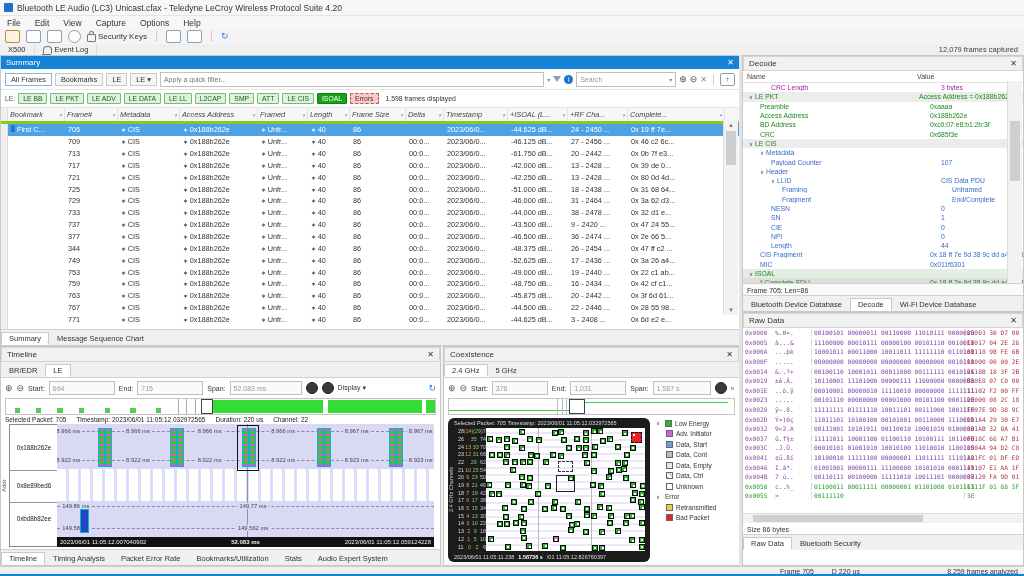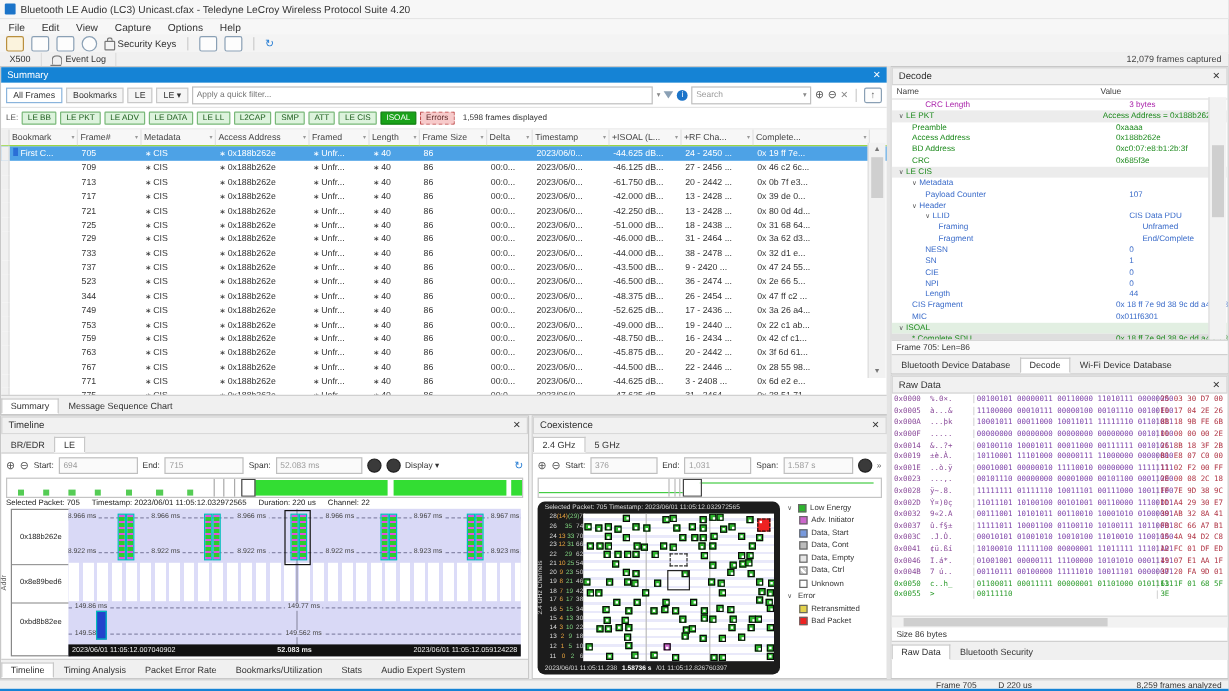--- a/index.html
+++ b/index.html
@@ -36,21 +36,21 @@
   #summary-panel{left:0;top:55px;width:740px;height:291px;background:#fff;border:1px solid #c8c8c8;box-sizing:border-box;}
   .sum-toolbar{height:20px;background:#fff;border-bottom:1px solid #e4e4e4;display:flex;align-items:center;gap:3px;padding:0 4px;font-size:7.5px;}
   .vbtn{border:1px solid #c9c9c9;background:#f5f5f5;padding:1px 5px;font-size:7.3px;}
   .vbtn.on{background:#fff;border-color:#8ab4dc;}
   .chips{height:17px;display:flex;align-items:center;gap:3px;padding:0 4px;border-bottom:1px solid #e4e4e4;background:#fff;font-size:6.8px;}
   .chip{background:#ddf3dd;border:1px solid #79b879;color:#1c5c1c;padding:1px 4px;border-radius:1px;}
   .chip.solid{background:#19a219;border-color:#0f7f0f;color:#fff;}
   .chip.err{background:#f7caca;border:1px dashed #c05050;color:#5a2a2a;}
   .grid{font-size:7.3px;}
   .g-row{display:grid;grid-template-columns:7px 57px 53px 62px 78px 50px 42px 56px 38px 64px 60px 60px 97px;height:11.85px;align-items:center;}
-  .g-head{background:#f7f7f7;border-bottom:1px solid #84cc16;height:13px;color:#444;}
+  .g-head{background:#f7f7f7;border-bottom:3px solid #84cc16;height:13px;color:#444;font-style:italic;}
   .g-head .hc{border-right:1px solid #e2e2e2;height:100%;display:flex;align-items:center;padding:0 2px;justify-content:space-between;}
   .hc .sort{color:#999;font-size:5px;}
   .gc{padding:0 3px;white-space:nowrap;overflow:hidden;}
   .g-row.sel{background:#4da2e6;color:#fff;}
   .g-row .gut{height:100%;background:#f0f0f0;border-right:1px solid #ddd;}
   .mark:before{content:"\2217  ";font-size:6px;}
   .vsb{position:absolute;right:1px;top:63px;width:14px;bottom:30px;background:#f2f2f2;border-left:1px solid #ddd;}
   .vsb .thumb{position:absolute;left:2px;top:12px;width:10px;height:34px;background:#cfcfcf;}
   .sb-arr{position:absolute;left:0;width:14px;height:11px;color:#777;font-size:6px;display:flex;align-items:center;justify-content:center;}
 
@@ -384,21 +384,21 @@
             <div class="gc">86</div>
             <div class="gc">00:0...</div>
             <div class="gc">2023/06/0...</div>
             <div class="gc">-43.500 dB...</div>
             <div class="gc">9 - 2420 ...</div>
             <div class="gc">0x 47 24 55...</div>
           </div>
           <div class="g-row">
             <div class="gut"></div>
             <div class="gc"></div>
-            <div class="gc">523</div>
+            <div class="gc">377</div>
             <div class="gc mark">CIS</div>
             <div class="gc mark">0x188b262e</div>
             <div class="gc mark">Unfr...</div>
             <div class="gc mark">40</div>
             <div class="gc">86</div>
             <div class="gc">00:0...</div>
             <div class="gc">2023/06/0...</div>
             <div class="gc">-46.500 dB...</div>
             <div class="gc">36 - 2474 ...</div>
             <div class="gc">0x 2e 66 5...</div>

